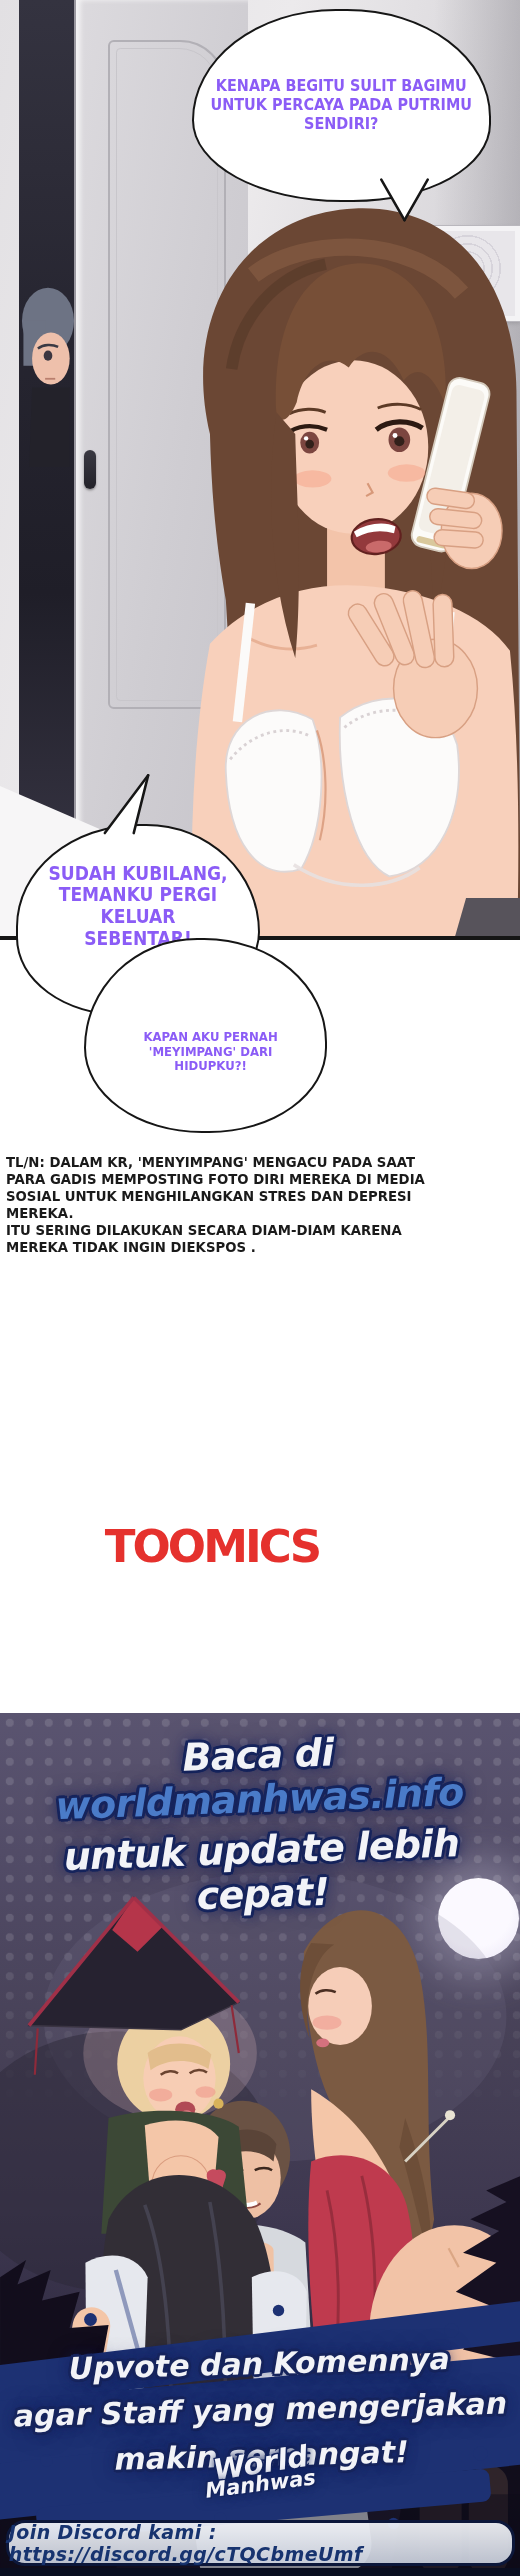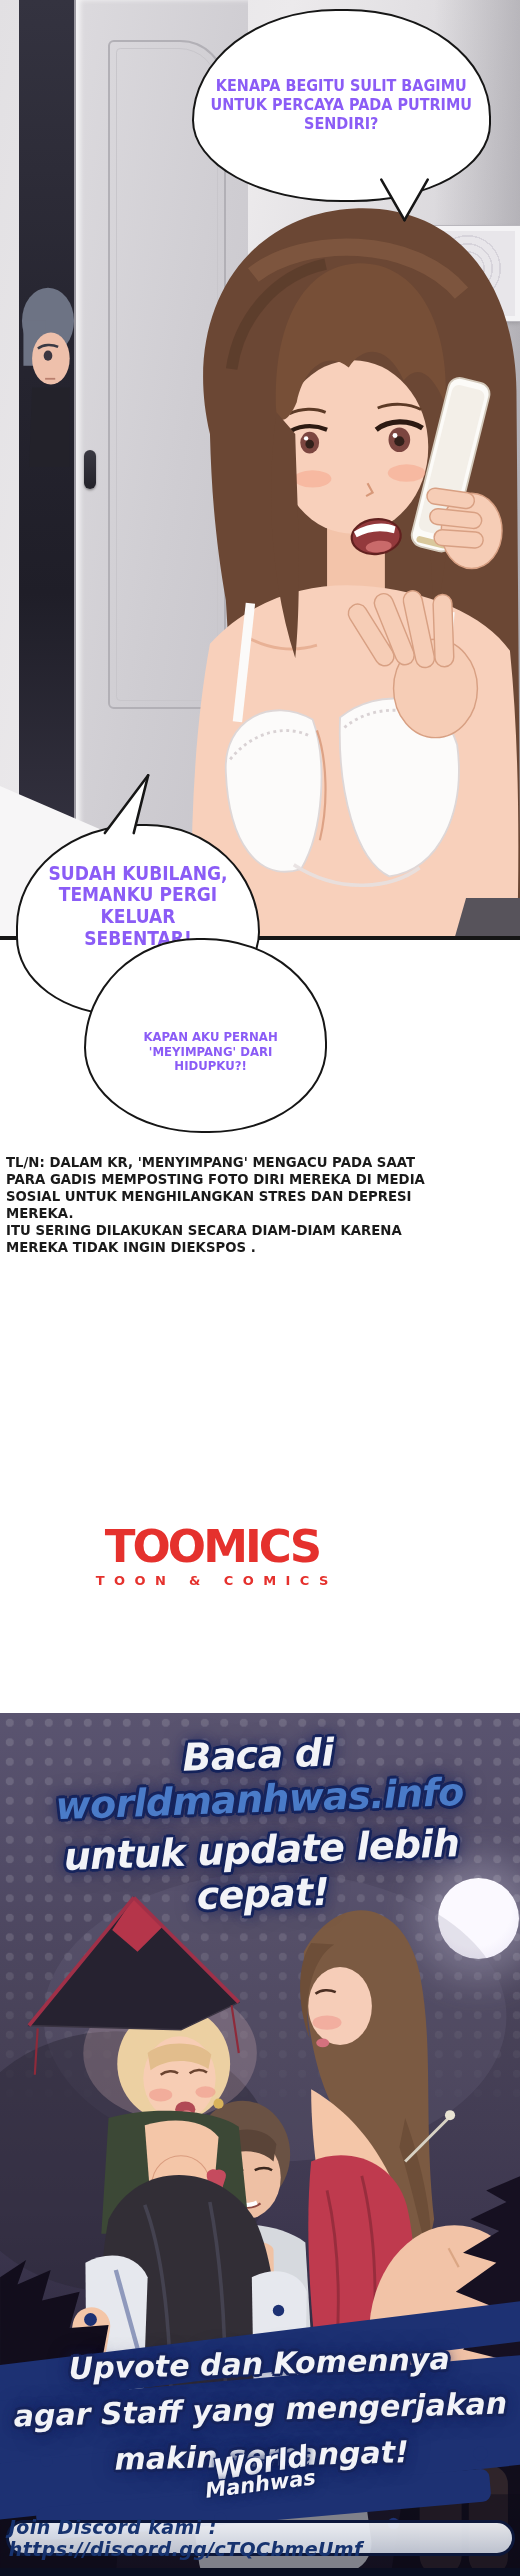--- a/index.html
+++ b/index.html
@@ -61,21 +61,21 @@
   .s3{left:-29px;top:723px;width:578px;height:56px;transform:rotate(-6deg);border-radius:11.6px;}
   .s4{left:36px;top:775px;width:455px;height:33px;transform:rotate(-5deg);border-radius:8.7px;}
   .splats{left:0;top:636px;width:7.2px;height:7.2px;border-radius:50%;background:transparent;z-index:3;
     box-shadow:87px -33px 0 2.9px #1d3173,275px -42px 0 2.2px #1d3173,448px -22px 0 3.6px #1d3173,43px 108px 0 2.9px #1d3173,477px 101px 0 3.6px #1d3173,217px 166px 0 2.9px #1d3173,390px 171px 0 2.2px #1d3173,22px 43px 0 2.2px #1d3173;}
   .cta{left:0;top:628px;width:521px;text-align:center;transform:rotate(-1.5deg);z-index:4;
        font-style:italic;font-weight:900;font-size:30px;line-height:46px;}
   .signature{left:0;top:736px;width:521px;text-align:center;z-index:4;color:#f4f5fa;font-style:italic;font-weight:900;
        text-shadow:0 0 7.2px #16265e,0 0 13px #16265e,1.4px 1.4px 0 #16265e,-1.4px -1.4px 0 #16265e;}
   .sig1{font-size:29px;transform:rotate(-9deg);display:inline-block;line-height:1;}
   .sig2{font-size:21px;transform:rotate(-7deg);display:block;margin-top:-4.3px;line-height:1;}
-  .discord{left:5.8px;top:807px;width:509px;height:36px;border-radius:19px;border:3.6px solid #0c173a;box-sizing:border-box;z-index:5;
+  .discord{left:5.8px;top:807px;width:509px;height:46px;border-radius:19px;border:3.6px solid #0c173a;box-sizing:border-box;z-index:5;
     background:linear-gradient(180deg,rgba(243,245,249,.93),rgba(206,212,225,.9));
     display:flex;align-items:center;justify-content:center;
     font-style:italic;font-weight:bold;font-size:19px;color:#17336f;letter-spacing:0.4px;cursor:pointer;}
   .bottom-strip{left:0;top:855px;width:521px;height:8px;background:#0a0e20;z-index:6;}
 </style>
 </head>
 <body>
 
 <div class="page">
 
@@ -204,21 +204,20 @@
   </div>
 
   <div class="abs tl-note">TL/N: DALAM KR, 'MENYIMPANG' MENGACU PADA SAAT
 PARA GADIS MEMPOSTING FOTO DIRI MEREKA DI MEDIA
 SOSIAL UNTUK MENGHILANGKAN STRES DAN DEPRESI MEREKA.
 ITU SERING DILAKUKAN SECARA DIAM-DIAM KARENA
 MEREKA TIDAK INGIN DIEKSPOS .</div>
 
   <div class="abs toomics">
     <div class="toomics-word">TOOMICS</div>
-    <div class="toomics-sub">TOON &amp; COMICS</div>
   </div>
 
   <div class="abs promo">
     <div class="abs promo-dots"></div>
     <div class="abs moon"></div>
 
     <svg class="abs promo-art" width="521" height="863" viewBox="0 0 720 1193">
 
       <ellipse cx="380" cy="420" rx="320" ry="200" fill="#7a7292" opacity=".18"></ellipse>
       <ellipse cx="160" cy="620" rx="220" ry="180" fill="#2c2738" opacity=".5"></ellipse>

